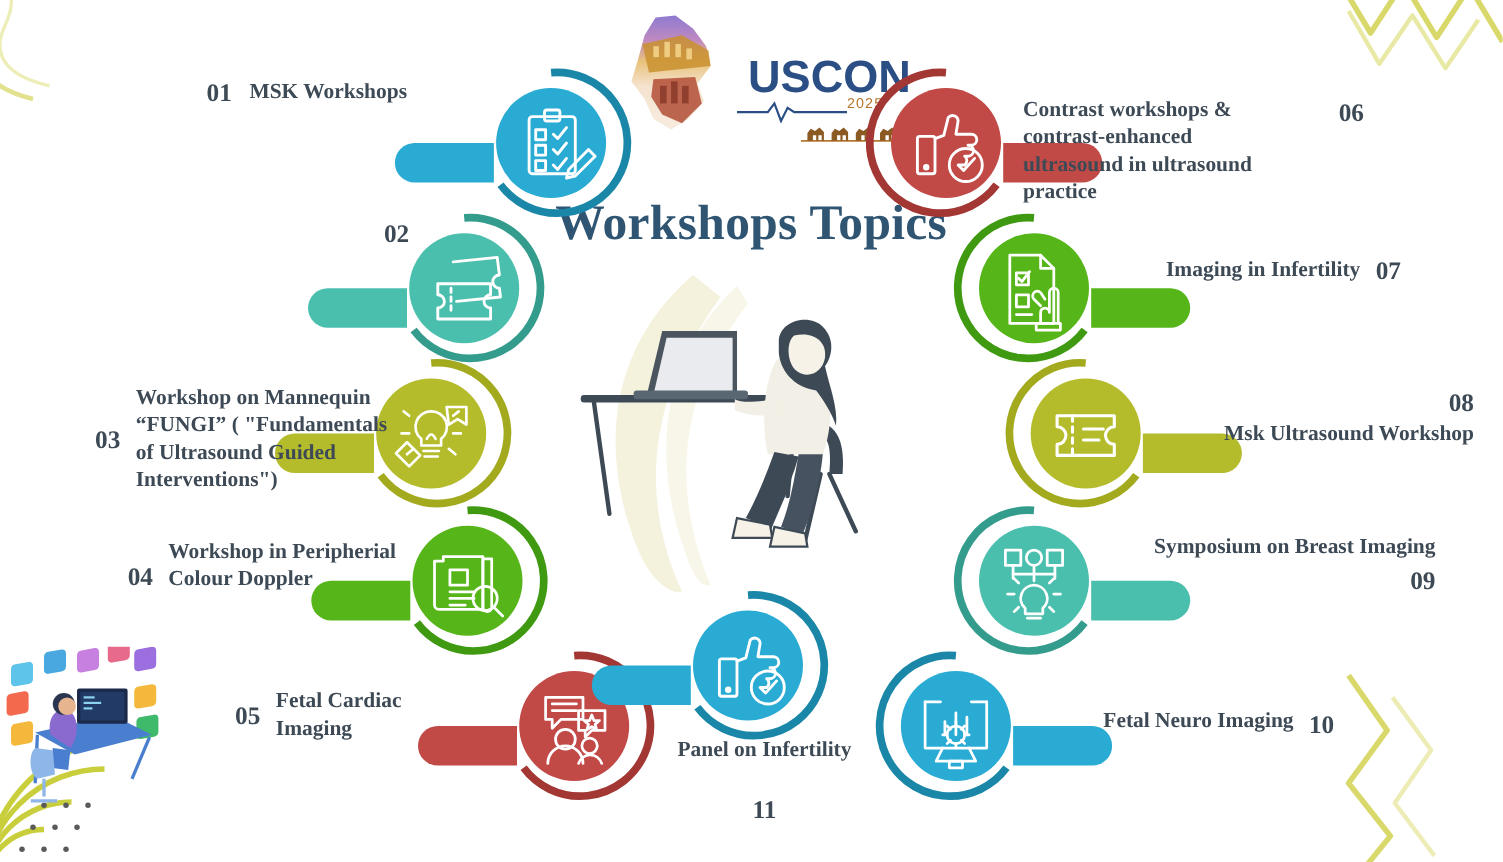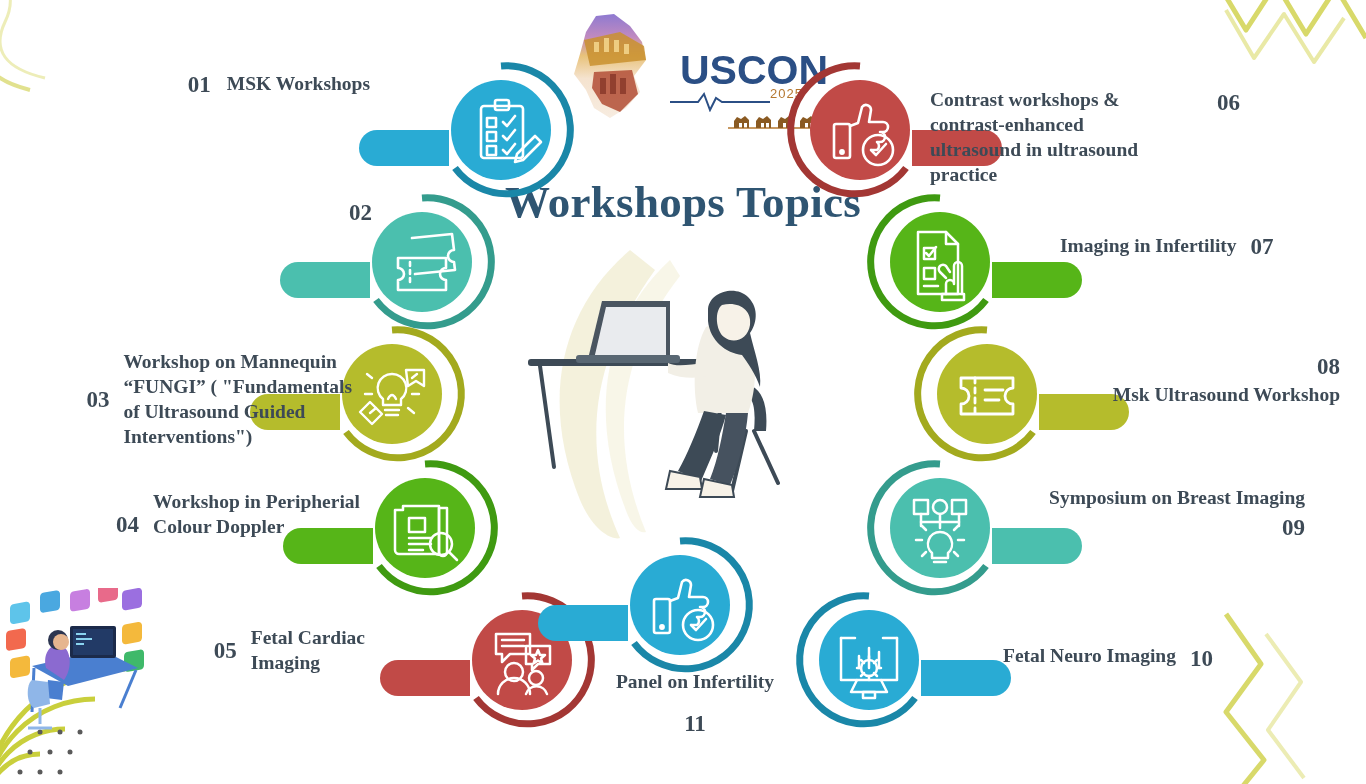--- a/index.html
+++ b/index.html
@@ -115,21 +115,21 @@
   #label-03 { left: 12px;   top: 350px; width: 340px; align-items: center; }
   #label-04 { left: 60px;   top: 490px; width: 300px; align-items: flex-end; }
   #label-05 { left: 150px;  top: 626px; width: 215px; align-items: center; }
 
   #label-06 { left: 930px;  top: 88px;  width: 310px; align-items: flex-start; flex-direction: row-reverse; }
   #label-06 .txt { text-align: left; width: 100%; }
   #label-07 { left: 1060px; top: 232px; width: 270px; align-items: center; }
   #label-08 { left: 1075px; top: 352px; width: 265px; flex-direction: column; align-items: flex-end; gap: 2px; }
   #label-09 { left: 1005px; top: 486px; width: 300px; flex-direction: column; align-items: flex-end; gap: 2px; }
   #label-10 { left: 1003px;  top: 644px; width: 250px; align-items: flex-start; }
-  #label-11 { left: 600px;  top: 670px; width: 190px; flex-direction: column; align-items: center; gap: 14px; }
+  #label-11 { left: 600px;  top: 670px; width: 190px; flex-direction: column; align-items: center; gap: 27px; }
   #label-11 .txt { text-align: center; }
 </style>
 </head>
 <body>
 
 <svg class="deco" id="deco-top-left" viewBox="0 0 200 200">
   <path d="M-10 10 Q 40 35 20 75 T 60 130" stroke="#dcdc7a" stroke-width="4" fill="none" opacity="0.85"></path>
   <path d="M0 0 Q 55 20 35 62 T 75 118" stroke="#e6e69a" stroke-width="3" fill="none" opacity="0.7"></path>
   <path d="M-20 30 Q 30 50 10 95" stroke="#d4d46c" stroke-width="3" fill="none" opacity="0.6"></path>
 </svg>

